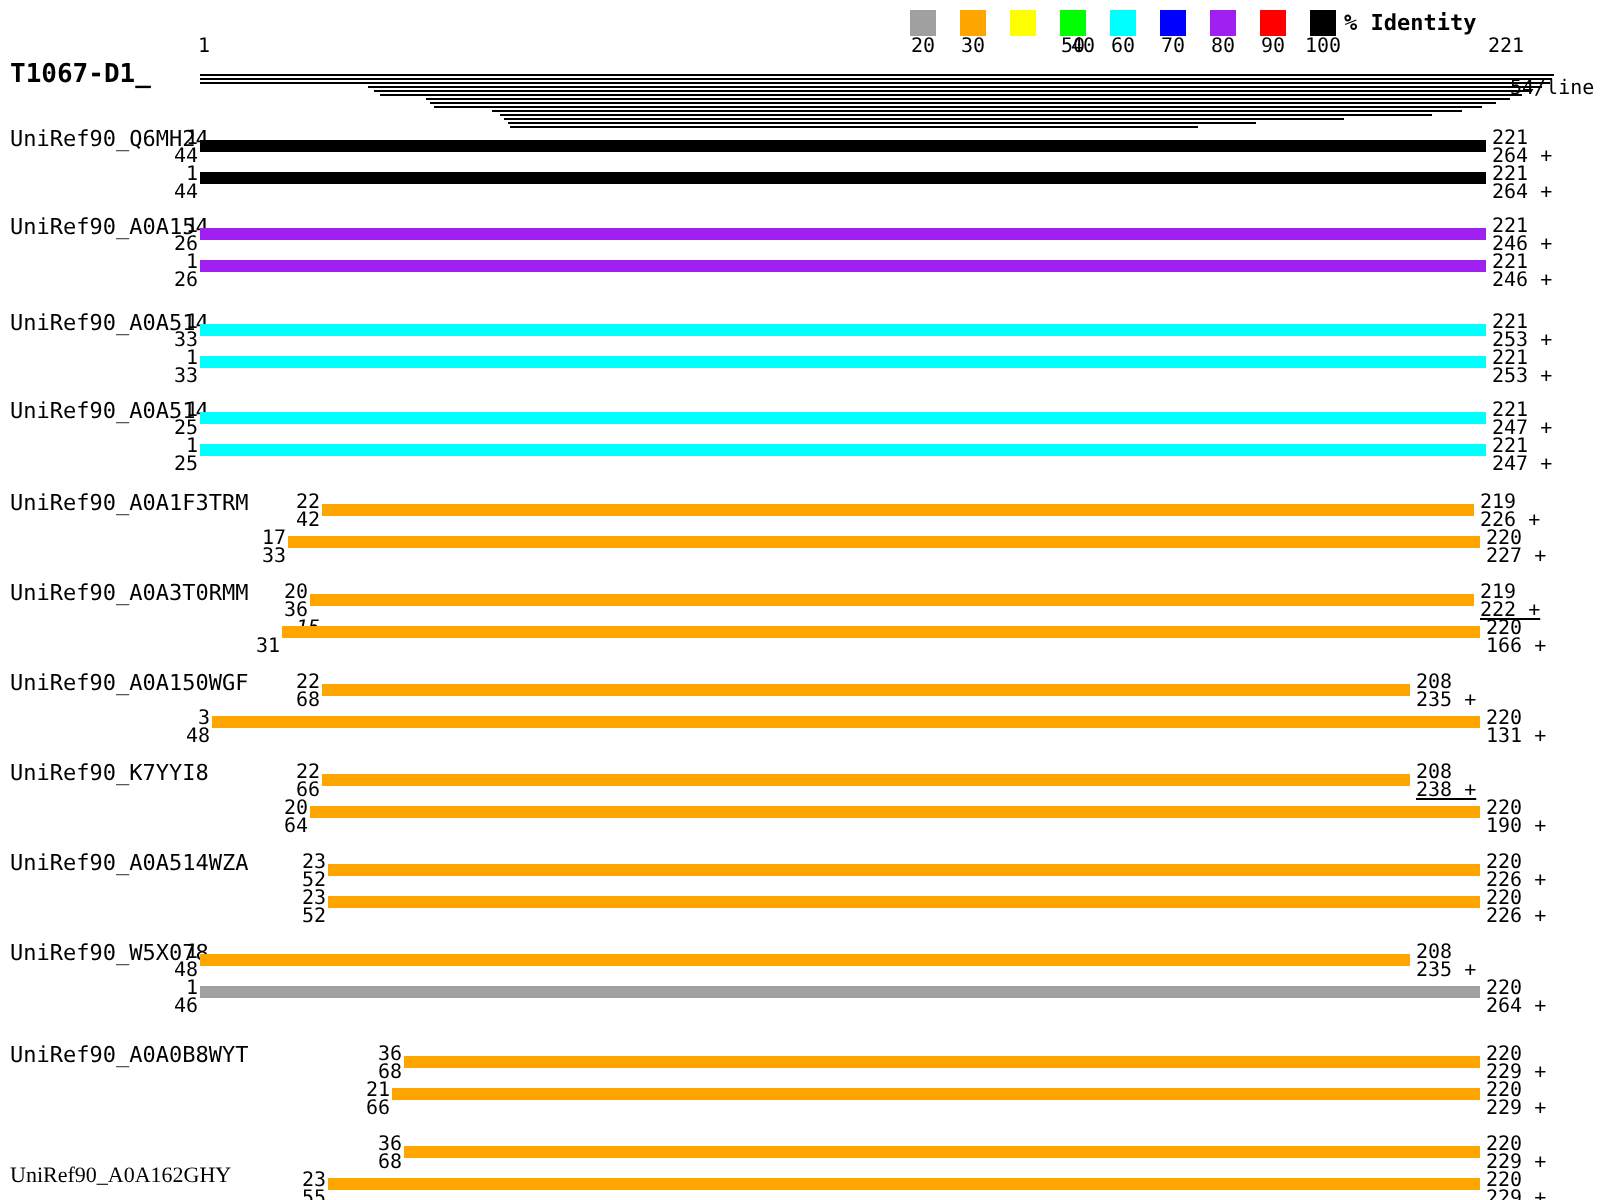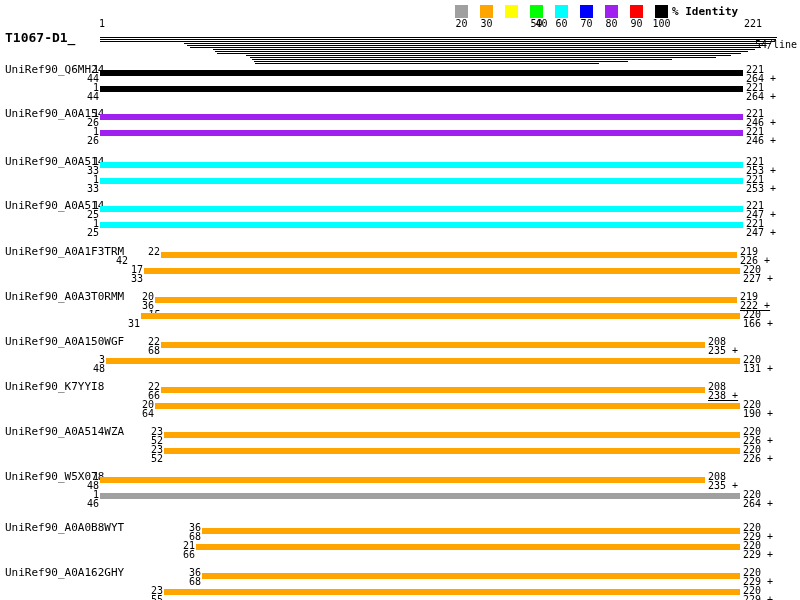--- a/index.html
+++ b/index.html
@@ -102,21 +102,21 @@
       <div class="aln-bar" style="left: 100px; top: 206px; width: 643px; background: rgb(0, 255, 255);"></div>
       <div class="num" style="left: 746px; top: 201px;">221</div>
       <div class="num" style="left: 746px; top: 210px;">247 +</div>
       <div class="num r" style="right: 701px; top: 219px;">1</div>
       <div class="num r" style="right: 701px; top: 228px;">25</div>
       <div class="aln-bar" style="left: 100px; top: 222px; width: 643px; background: rgb(0, 255, 255);"></div>
       <div class="num" style="left: 746px; top: 219px;">221</div>
       <div class="num" style="left: 746px; top: 228px;">247 +</div>
       <div class="row-label" style="left: 5px; top: 247px;">UniRef90_A0A1F3TRM</div>
       <div class="num r" style="right: 640px; top: 247px;">22</div>
-      <div class="num r" style="right: 672px; top: 256px;">42</div>
+      <div class="num r" style="right: 640px; top: 256px;">42</div>
       <div class="aln-bar" style="left: 161px; top: 252px; width: 576px; background: rgb(255, 165, 0);"></div>
       <div class="num" style="left: 740px; top: 247px;">219</div>
       <div class="num" style="left: 740px; top: 256px;">226 +</div>
       <div class="num r" style="right: 657px; top: 265px;">17</div>
       <div class="num r" style="right: 657px; top: 274px;">33</div>
       <div class="aln-bar" style="left: 144px; top: 268px; width: 596px; background: rgb(255, 165, 0);"></div>
       <div class="num" style="left: 743px; top: 265px;">220</div>
       <div class="num" style="left: 743px; top: 274px;">227 +</div>
       <div class="row-label" style="left: 5px; top: 292px;">UniRef90_A0A3T0RMM</div>
       <div class="num r" style="right: 646px; top: 292px;">20</div>
@@ -177,21 +177,21 @@
       <div class="num r" style="right: 599px; top: 523px;">36</div>
       <div class="num r" style="right: 599px; top: 532px;">68</div>
       <div class="aln-bar" style="left: 202px; top: 528px; width: 538px; background: rgb(255, 165, 0);"></div>
       <div class="num" style="left: 743px; top: 523px;">220</div>
       <div class="num" style="left: 743px; top: 532px;">229 +</div>
       <div class="num r" style="right: 605px; top: 541px;">21</div>
       <div class="num r" style="right: 605px; top: 550px;">66</div>
       <div class="aln-bar" style="left: 196px; top: 544px; width: 544px; background: rgb(255, 165, 0);"></div>
       <div class="num" style="left: 743px; top: 541px;">220</div>
       <div class="num" style="left: 743px; top: 550px;">229 +</div>
-      <div class="row-label" style="left: 5px; top: 568px;">UniRef90_A0A162GHY</div>
+      <div class="row-label" style="left: 5px; top: 584px; font-family: Liberation Serif, serif;">UniRef90_A0A162GHY</div>
       <div class="num r" style="right: 599px; top: 568px;">36</div>
       <div class="num r" style="right: 599px; top: 577px;">68</div>
       <div class="aln-bar" style="left: 202px; top: 573px; width: 538px; background: rgb(255, 165, 0);"></div>
       <div class="num" style="left: 743px; top: 568px;">220</div>
       <div class="num" style="left: 743px; top: 577px;">229 +</div>
       <div class="num r" style="right: 637px; top: 586px;">23</div>
       <div class="num r" style="right: 637px; top: 595px;">55</div>
       <div class="aln-bar" style="left: 164px; top: 589px; width: 576px; background: rgb(255, 165, 0);"></div>
       <div class="num" style="left: 743px; top: 586px;">220</div>
       <div class="num" style="left: 743px; top: 595px;">229 +</div>

